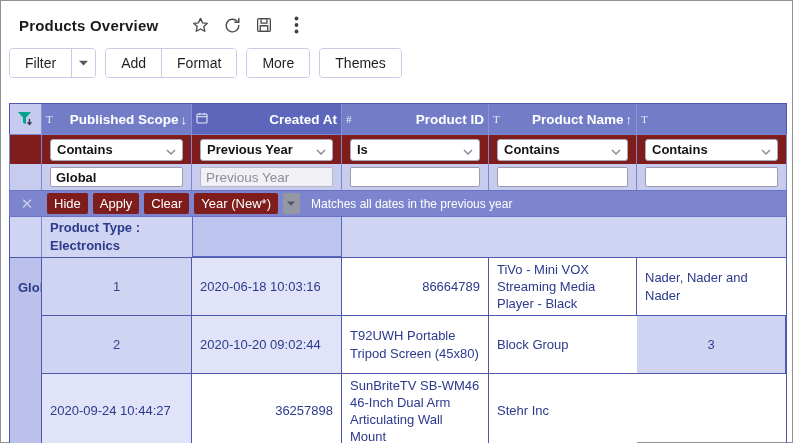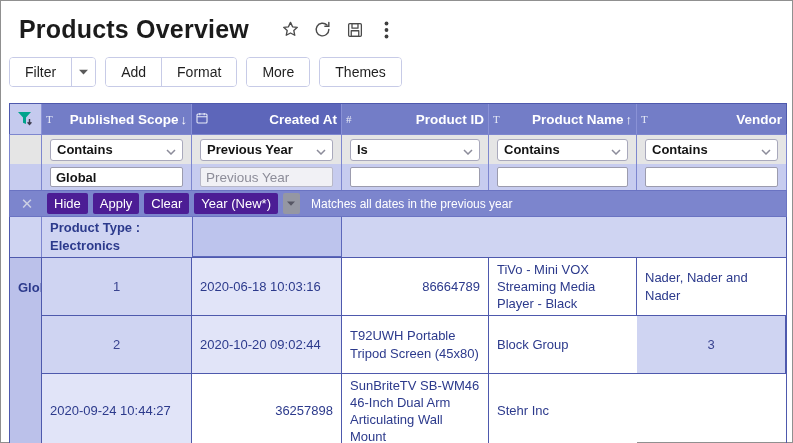--- a/index.html
+++ b/index.html
@@ -2,21 +2,21 @@
 <html><head>
 <meta charset="utf-8">
 <style>
   * { margin:0; padding:0; box-sizing:border-box; }
   html,body { width:793px; height:443px; overflow:hidden; background:#fff;
     font-family:"Liberation Sans", sans-serif; }
   .frame { position:relative; width:793px; height:443px; border:1px solid #909090; background:#fff; }
 
   
   .titlebar { display:flex; align-items:center; padding:14px 18px 4px 18px; gap:10px; }
-  .page-title { font-size:25px; font-weight:bold; color:#1b1b1b; letter-spacing:.2px; }
+  .page-title { font-size:15px; font-weight:bold; color:#1b1b1b; letter-spacing:.2px; }
   .title-icons { display:flex; align-items:center; gap:12px; margin-left:22px; }
   .ticon { width:20px; height:20px; display:flex; align-items:center; justify-content:center; cursor:pointer; }
 
   
   .toolbar { display:flex; align-items:center; gap:9px; padding:9px 0 0 8px; }
   .btn-group { display:flex; border:1px solid #c7cbe7; border-radius:4px; background:#fff; overflow:hidden; }
   .tbtn { padding:5px 15px; font-size:14px; color:#1f1f1f; background:#fff; border:none; cursor:pointer;
     font-family:"Liberation Sans", sans-serif; line-height:18px; }
   .tbtn + .tbtn, .tbtn + .tbtn-arrow { border-left:1px solid #c7cbe7; }
   .tbtn-arrow { width:24px; display:flex; align-items:center; justify-content:center; background:#fff; cursor:pointer; }
@@ -32,40 +32,40 @@
     border-right:1px solid #8a92d6; padding:0 4px; cursor:pointer; }
   .hdr-cell:last-child { border-right:none; }
   .hdr-cell.active { background:#5d66ba; }
   .hdr-corner { background:#c5caee; display:flex; align-items:center; justify-content:center; border-right:1px solid #8a92d6; cursor:pointer; }
   .type-ic { font-family:"Liberation Serif", serif; font-size:11px; color:#e8ebf7; width:14px; flex:0 0 auto; }
   .hdr-label { flex:1; text-align:right; font-size:13.5px; font-weight:bold; white-space:nowrap; }
   .sort-arrow { font-size:13px; font-weight:bold; margin-left:2px; flex:0 0 auto; }
 
   
   .op-row { height:30px; border-left:1px solid #7d86cf; border-right:1px solid #7d86cf; }
-  .op-cell { background:#e5e5e5; border-right:1px solid #7d86cf; border-top:1px solid #7d86cf;
+  .op-cell { background:#7f1d1d; border-right:1px solid #7d86cf; border-top:1px solid #7d86cf;
     display:flex; align-items:center; padding:0 8px; }
   .op-cell:last-child { border-right:none; }
   .select { background:#fff; border:1px solid #a9a9bc; border-radius:3px; height:22px; width:100%;
     display:flex; align-items:center; padding:0 6px; cursor:pointer; }
   .select .sel-label { flex:1; font-size:13px; font-weight:bold; color:#141414; white-space:nowrap; overflow:hidden; }
   .chev { flex:0 0 auto; }
 
   
   .val-row { height:26px; border-left:1px solid #7d86cf; border-right:1px solid #7d86cf; }
   .val-cell { background:#c7ccef; border-right:1px solid #7d86cf; display:flex; align-items:center; padding:0 8px; }
   .val-cell:last-child { border-right:none; }
   .finput { width:100%; height:20px; border:1px solid #9c9cae; border-radius:2px; background:#fff;
     font-size:13px; font-weight:bold; color:#141414; padding:0 5px; font-family:"Liberation Sans", sans-serif; }
   .finput:disabled { background:#f1f1f5; color:#8d8d99; border-color:#b8b8c8; font-weight:normal; font-size:13.5px; }
 
   
   .action-bar { height:27px; background:#7c85cd; border:1px solid #6a73c2; display:flex; align-items:center; padding:0 6px; gap:5px; }
   .close-x { width:22px; text-align:center; color:#ccd0e4; font-size:15px; cursor:pointer; margin-right:4px; }
-  .abtn { background:#4c1d95; color:#fff; border:none; border-radius:2px; font-size:13px; padding:3px 7px;
+  .abtn { background:#7f1d1d; color:#fff; border:none; border-radius:2px; font-size:13px; padding:3px 7px;
     cursor:pointer; font-family:"Liberation Sans", sans-serif; line-height:15px; }
   .abtn-arrow { background:#9597a3; width:17px; height:21px; border-radius:2px; display:flex; align-items:center; justify-content:center; cursor:pointer; }
   .match-text { color:#fff; font-size:12px; margin-left:6px; white-space:nowrap; }
 
   
   .group-row { height:40px; border-left:1px solid #4e59ad; border-right:1px solid #4e59ad; }
   .g-num { background:#cfd4f2; border-right:1px solid #7d86cf; }
   .g-label { background:#cfd4f2; display:flex; align-items:center; padding:2px 8px; }
   .g-label span { font-size:13px; font-weight:bold; color:#2c3a8c; line-height:1.35; }
   .g-date { background:#bdc4ed; border:1px solid #5d68bb; border-top:none; }
@@ -167,21 +167,20 @@
         <span class="type-ic">#</span>
         <span class="hdr-label">Product ID</span>
       </div>
       <div class="hdr-cell">
         <span class="type-ic">T</span>
         <span class="hdr-label">Product Name</span>
         <span class="sort-arrow">↑</span>
       </div>
       <div class="hdr-cell">
         <span class="type-ic">T</span>
-        <span class="hdr-label">Vendor</span>
       </div>
     </div>
 
     <div class="grid-cols op-row">
       <div class="op-cell"></div>
       <div class="op-cell">
         <div class="select">
           <span class="sel-label">Contains</span>
           <span class="chev">
             <svg width="10" height="6" viewBox="0 0 10 6" fill="none" stroke="#8c8c9a" stroke-width="1.5">

